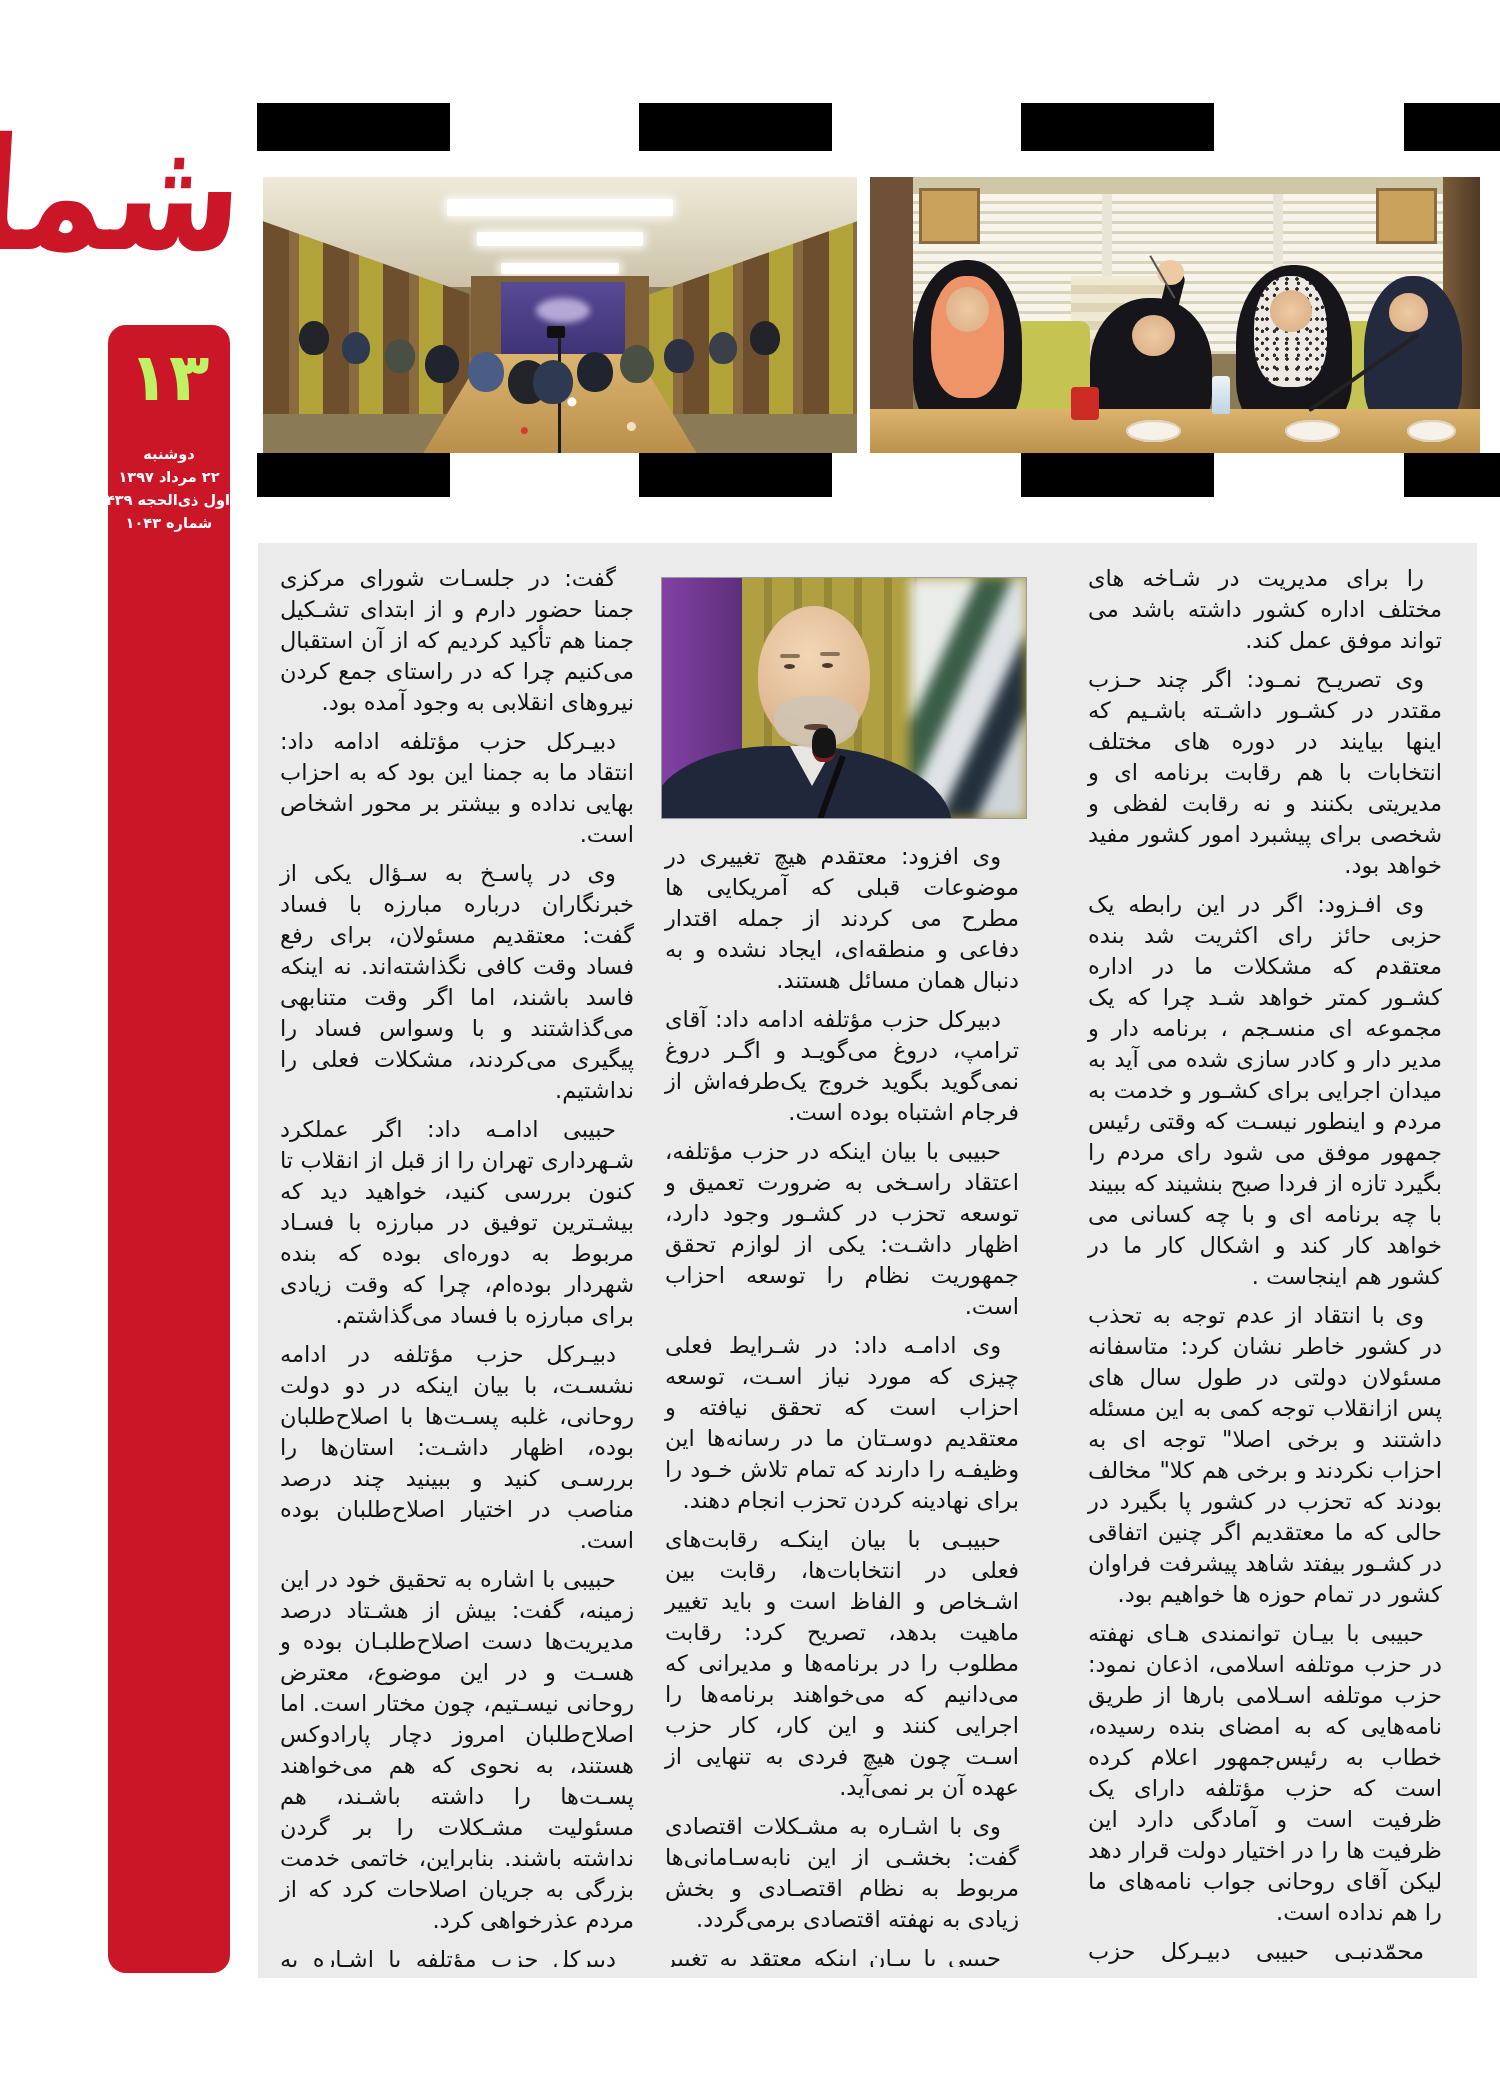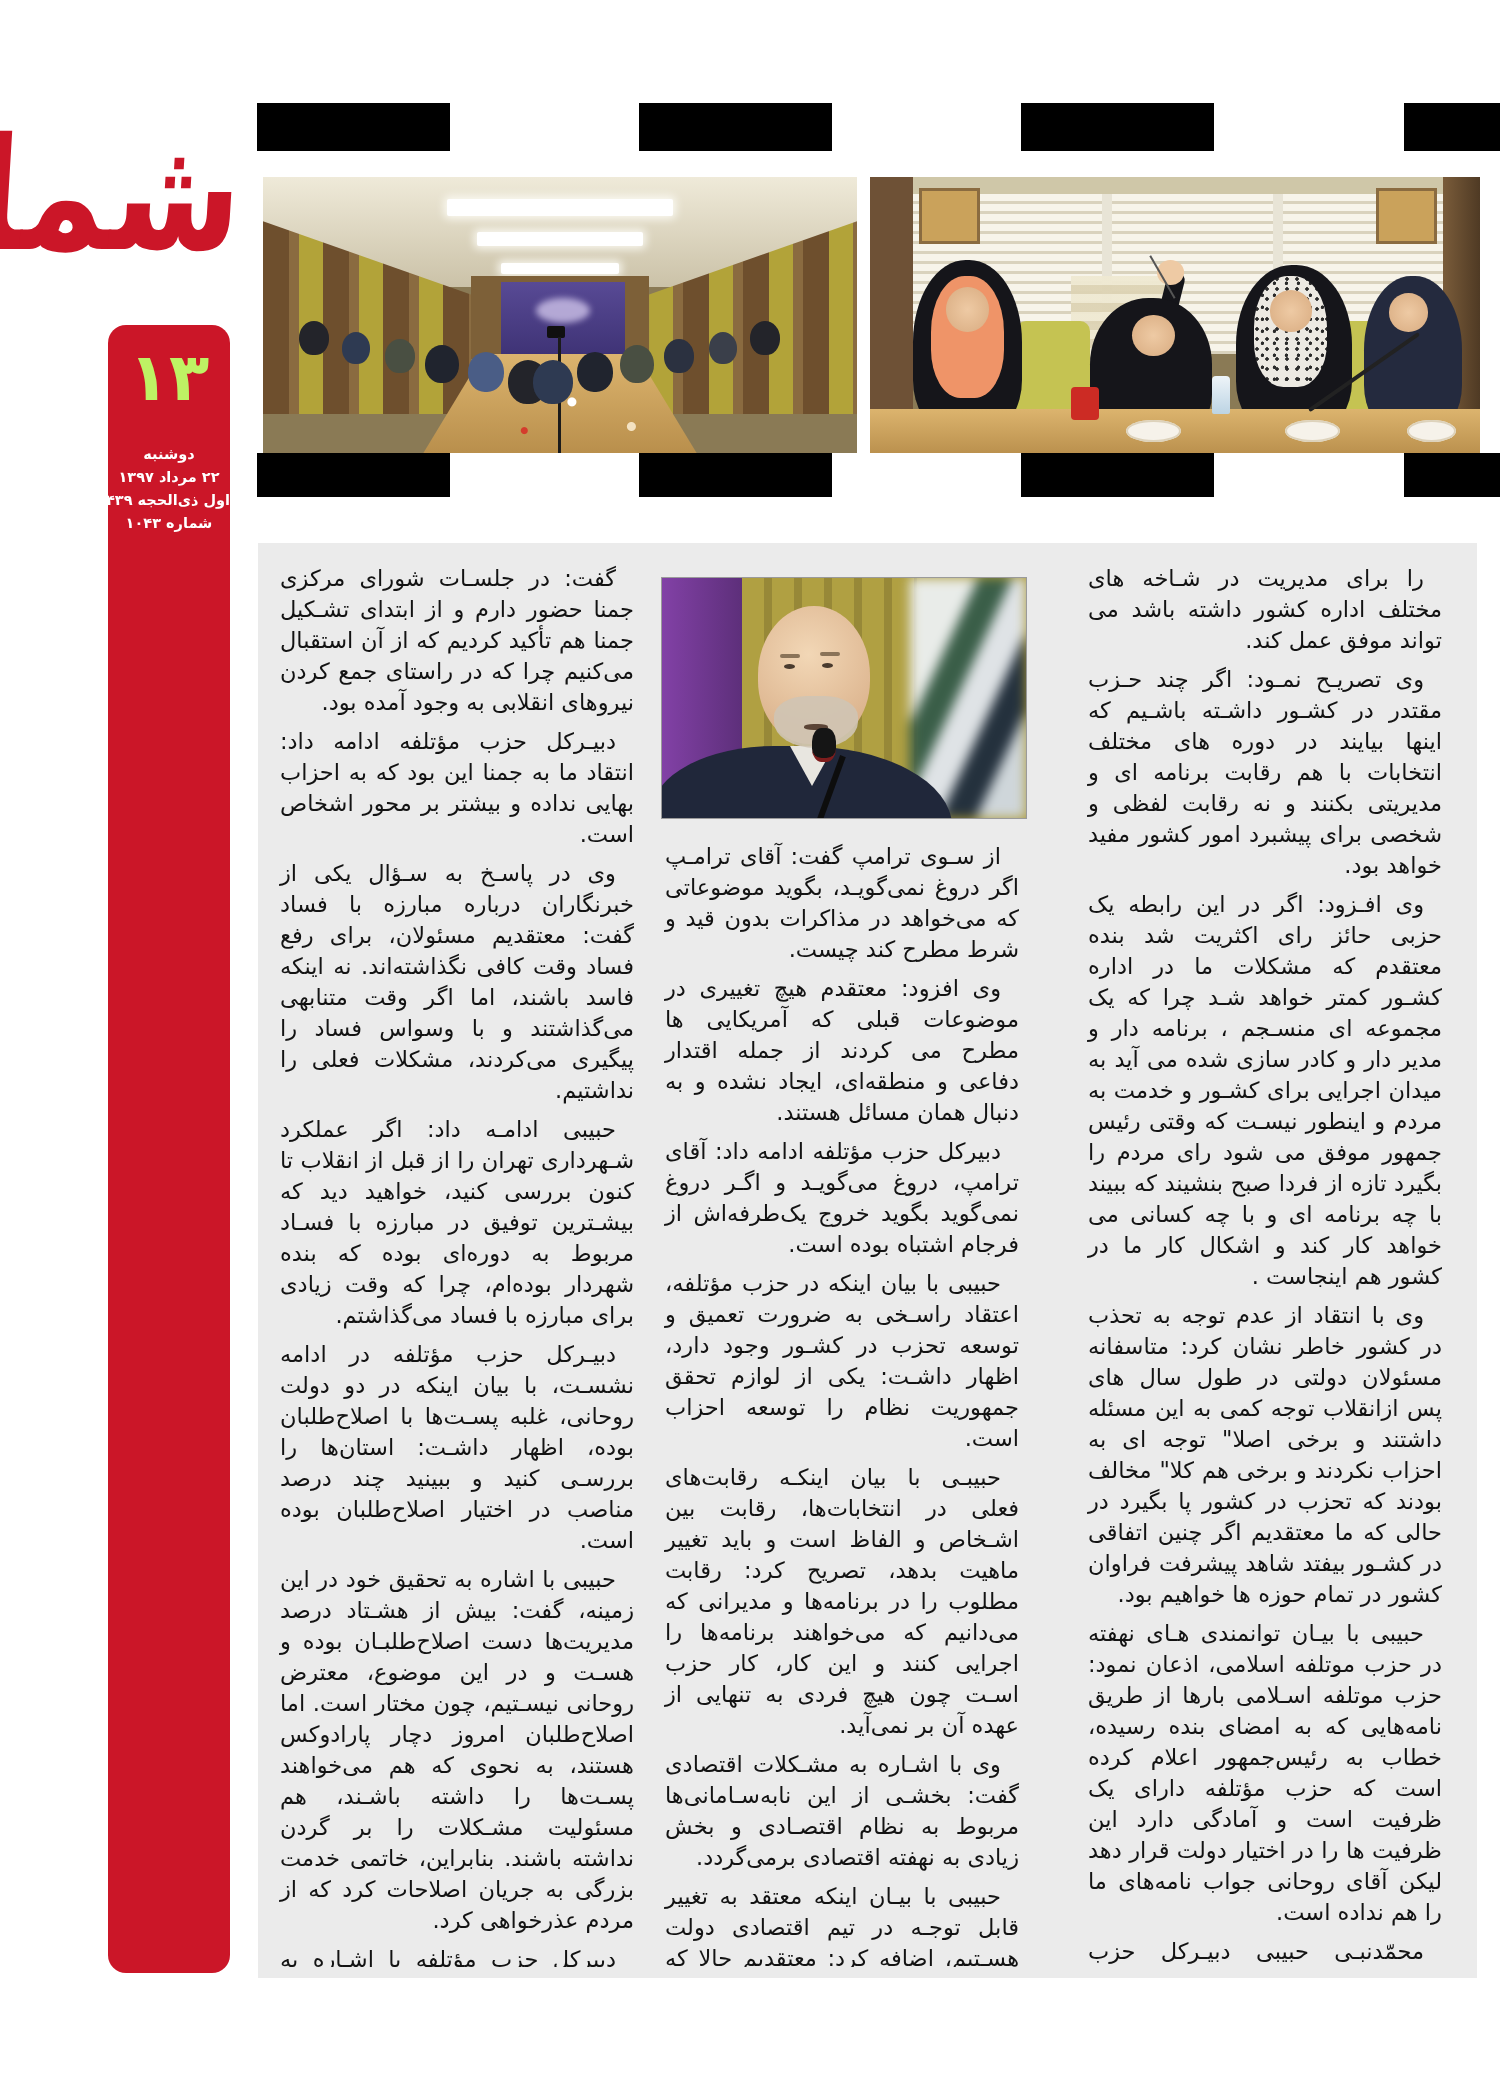--- a/index.html
+++ b/index.html
@@ -220,24 +220,24 @@
       <div class="abs p-beard"></div>
       <div class="abs p-brow" style="left:118px;top:76px"></div>
       <div class="abs p-brow" style="left:158px;top:74px"></div>
       <div class="abs p-eye" style="left:122px;top:86px"></div>
       <div class="abs p-eye" style="left:160px;top:85px"></div>
       <div class="abs p-mouth"></div>
       <div class="abs p-microd"></div>
       <div class="abs p-michead"></div>
     </div>
     <div>
-        <div class="para">از سـوی ترامپ گفت: آقای ترامـپ اگر دروغ نمی‌گویـد، بگوید موضوعاتی که می‌خواهد در مذاکرات بدون قید و شرط مطرح کند چیست.</div>
         <div class="para">وی افزود: معتقدم هیچ تغییری در موضوعات قبلی که آمریکایی ها مطرح می کردند از جمله اقتدار دفاعی و منطقه‌ای، ایجاد نشده و به دنبال همان مسائل هستند.</div>
         <div class="para">دبیرکل حزب مؤتلفه ادامه داد: آقای ترامپ، دروغ می‌گویـد و اگـر دروغ نمی‌گوید بگوید خروج یک‌طرفه‌اش از فرجام اشتباه بوده است.</div>
         <div class="para">حبیبی با بیان اینکه در حزب مؤتلفه، اعتقاد راسـخی به ضرورت تعمیق و توسعه تحزب در کشـور وجود دارد، اظهار داشـت: یکی از لوازم تحقق جمهوریت نظام را توسعه احزاب است.</div>
+        <div class="para">وی ادامـه داد: در شـرایط فعلی چیزی که مورد نیاز اسـت، توسعه احزاب است که تحقق نیافته و معتقدیم دوسـتان ما در رسانه‌ها این وظیفـه را دارند که تمام تلاش خـود را برای نهادینه کردن تحزب انجام دهند.</div>
         <div class="para">حبیبـی با بیان اینکـه رقابت‌های فعلی در انتخابات‌ها، رقابت بین اشـخاص و الفاظ است و باید تغییر ماهیت بدهد، تصریح کرد: رقابت مطلوب را در برنامه‌ها و مدیرانی که می‌دانیم که می‌خواهند برنامه‌ها را اجرایی کنند و این کار، کار حزب اسـت چون هیچ فردی به تنهایی از عهده آن بر نمی‌آید.</div>
         <div class="para">وی با اشـاره به مشـکلات اقتصادی گفت: بخشـی از این نابه‌سـامانی‌ها مربوط به نظام اقتصـادی و بخش زیادی به نهفته اقتصادی برمی‌گردد.</div>
         <div class="para">حبیبی با بیـان اینکه معتقد به تغییر قابل توجـه در تیم اقتصادی دولت هسـتیم، اضافه کرد: معتقدیم حالا که این تیم موفق نشده، باید به رئیـس جمهور کمک کرد. قحط‌الرجال هم نیست و نیروهای انقلابی و خودساخته زیادی در این چهل سال پرورش یافته‌اند.</div>
       </div>
   </div>
 
   <div class="col" id="colL">
       <div class="para">گفت: در جلسـات شورای مرکزی جمنا حضور دارم و از ابتدای تشـکیل جمنا هم تأکید کردیم که از آن استقبال می‌کنیم چرا که در راستای جمع کردن نیروهای انقلابی به وجود آمده بود.</div>
       <div class="para">دبیـرکل حزب مؤتلفه ادامه داد: انتقاد ما به جمنا این بود که به احزاب بهایی نداده و بیشتر بر محور اشخاص است.</div>
       <div class="para">وی در پاسـخ به سـؤال یکی از خبرنگاران درباره مبارزه با فساد گفت: معتقدیم مسئولان، برای رفع فساد وقت کافی نگذاشته‌اند. نه اینکه فاسد باشند، اما اگر وقت متنابهی می‌گذاشتند و با وسواس فساد را پیگیری می‌کردند، مشکلات فعلی را نداشتیم.</div>

